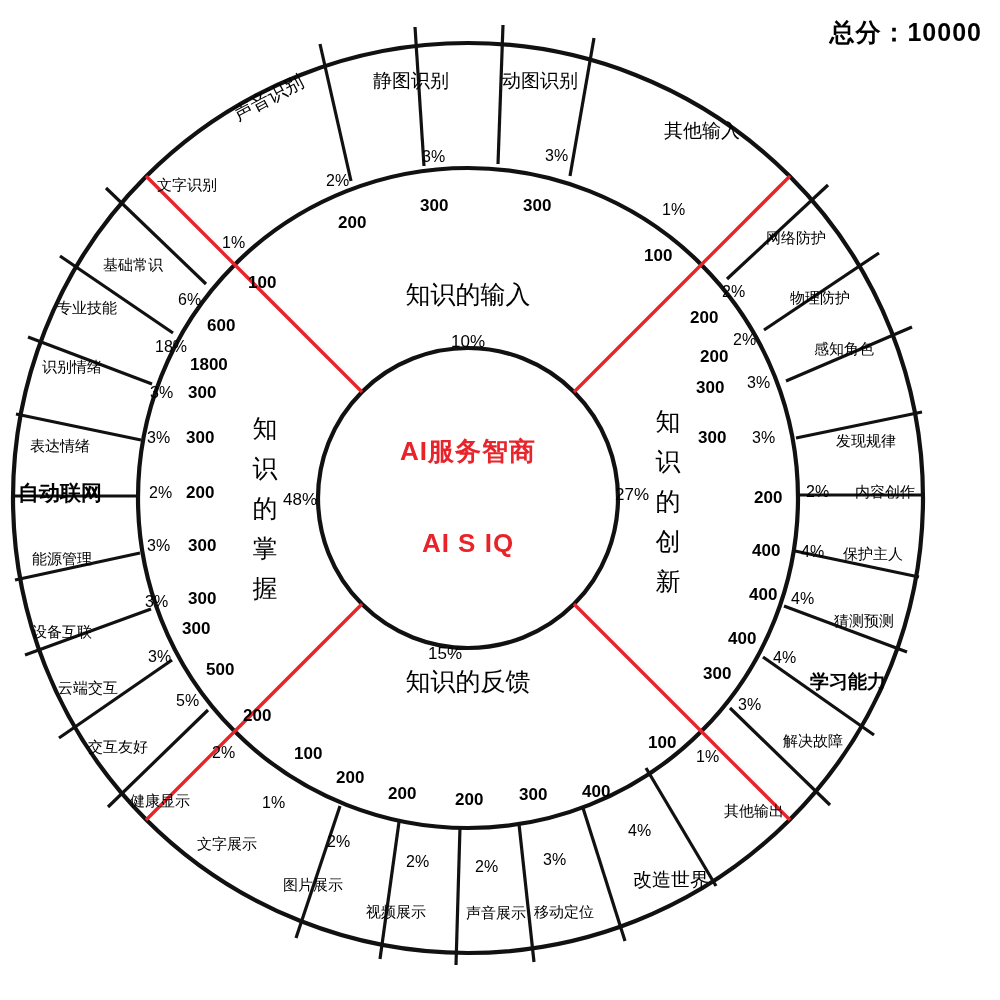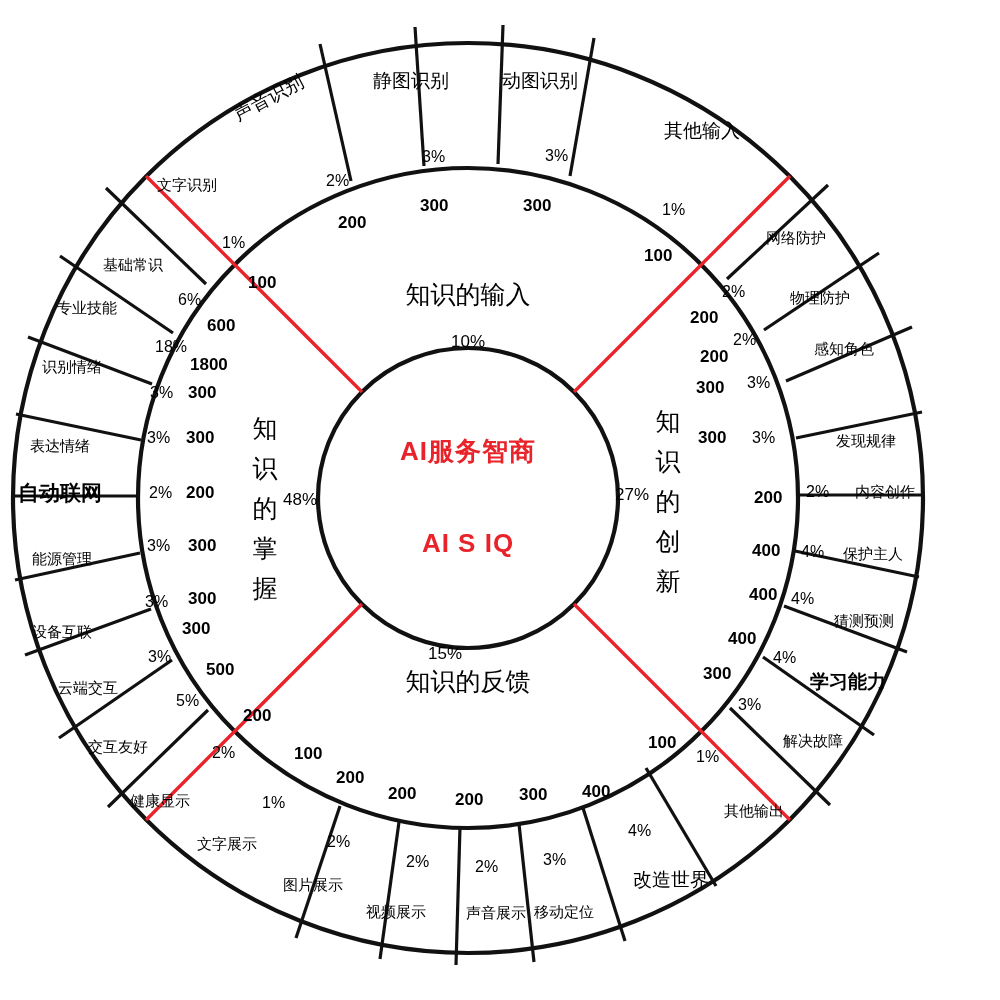--- a/index.html
+++ b/index.html
@@ -30,20 +30,21 @@
   .ring-line{stroke:#111;stroke-width:3.2;fill:none;}
   .ring-circle{stroke:#111;stroke-width:4.2;fill:none;}
   .red-line{stroke:#e8232a;stroke-width:3.4;fill:none;}
   .bold-outer{font-size:16px;font-weight:bold;}
 </style>
 </head>
 <body>
 
 <div id="stage">
 
+  <div class="total">总分：10000</div>
 
   <svg viewBox="0 0 1000 1000">
 
     <circle class="ring-circle" cx="468" cy="498" r="455"></circle>
     <circle class="ring-circle" cx="468" cy="498" r="330"></circle>
     <circle class="ring-circle" cx="468" cy="498" r="150"></circle>
 
     <line class="red-line" x1="362" y1="392" x2="146" y2="176"></line>
     <line class="red-line" x1="574" y1="392" x2="790" y2="176"></line>
     <line class="red-line" x1="574" y1="604" x2="790" y2="820"></line>

